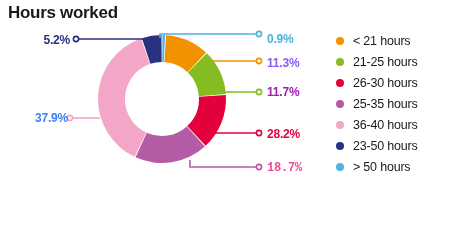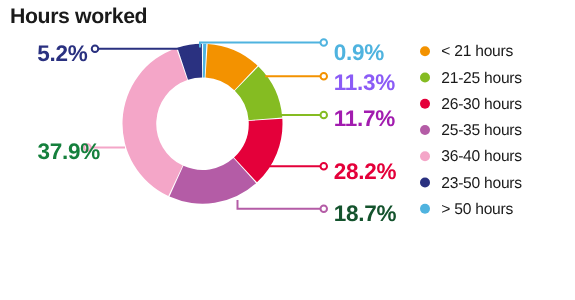--- a/index.html
+++ b/index.html
@@ -17,21 +17,21 @@
     font-size:17px;font-weight:bold;color:#1a1a1a;
     letter-spacing:-0.3px;white-space:nowrap;
   }
 
   
   #donut-wrap{position:absolute;left:96px;top:33px;width:132px;height:132px;}
   #donut-svg{display:block;width:132px;height:132px;}
 
   
   .callout{
-    position:absolute;font-size:18px;font-weight:bold;white-space:nowrap;
+    position:absolute;font-size:12px;font-weight:bold;white-space:nowrap;
     letter-spacing:-0.2px;
   }
   .callout.right{text-align:center;}
   .callout.left{text-align:right;}
 
   
   #leader-svg{position:absolute;left:0;top:0;width:460px;height:191px;pointer-events:none;}
 
   
   #legend{
@@ -83,22 +83,22 @@
         <circle cx="70" cy="118" r="2.6" fill="#ffffff" stroke="#F4A6C8" stroke-width="1.6"></circle>
         <polyline points="150,46 150,39 76,39" fill="none" stroke="#2A3180" stroke-width="1.6"></polyline>
         <circle cx="76" cy="39" r="2.6" fill="#ffffff" stroke="#2A3180" stroke-width="1.6"></circle>
       </g>
   </svg>
 
   <div class="callout right" style="left:267px;top:32px;color:#4FB3DF;">0.9%</div>
   <div class="callout right" style="left:267px;top:56px;color:#8b5cf6;">11.3%</div>
   <div class="callout right" style="left:267px;top:85px;color:#a21caf;">11.7%</div>
   <div class="callout right" style="left:267px;top:127px;color:#E4003A;">28.2%</div>
-  <div class="callout right" style="left:267px;top:161px;color:#14532d;">18.7%</div>
-  <div class="callout left" style="left:16px;top:111px;width:64px;color:#15803d;">37.9%</div>
+  <div class="callout right" style="left:267px;top:161px;color:#ec4899;font-family:Liberation Mono, monospace;">18.7%</div>
+  <div class="callout left" style="left:4px;top:111px;width:64px;color:#3b82f6;">37.9%</div>
   <div class="callout left" style="left:10px;top:33px;width:60px;color:#2A3180;">5.2%</div>
 
   <div id="legend">
       <div class="legend-item">
         <span class="legend-dot" style="background: rgb(243, 146, 0);"></span>
         <span class="legend-label">&lt; 21 hours</span>
       </div>
       <div class="legend-item">
         <span class="legend-dot" style="background: rgb(133, 188, 34);"></span>
         <span class="legend-label">21-25 hours</span>

